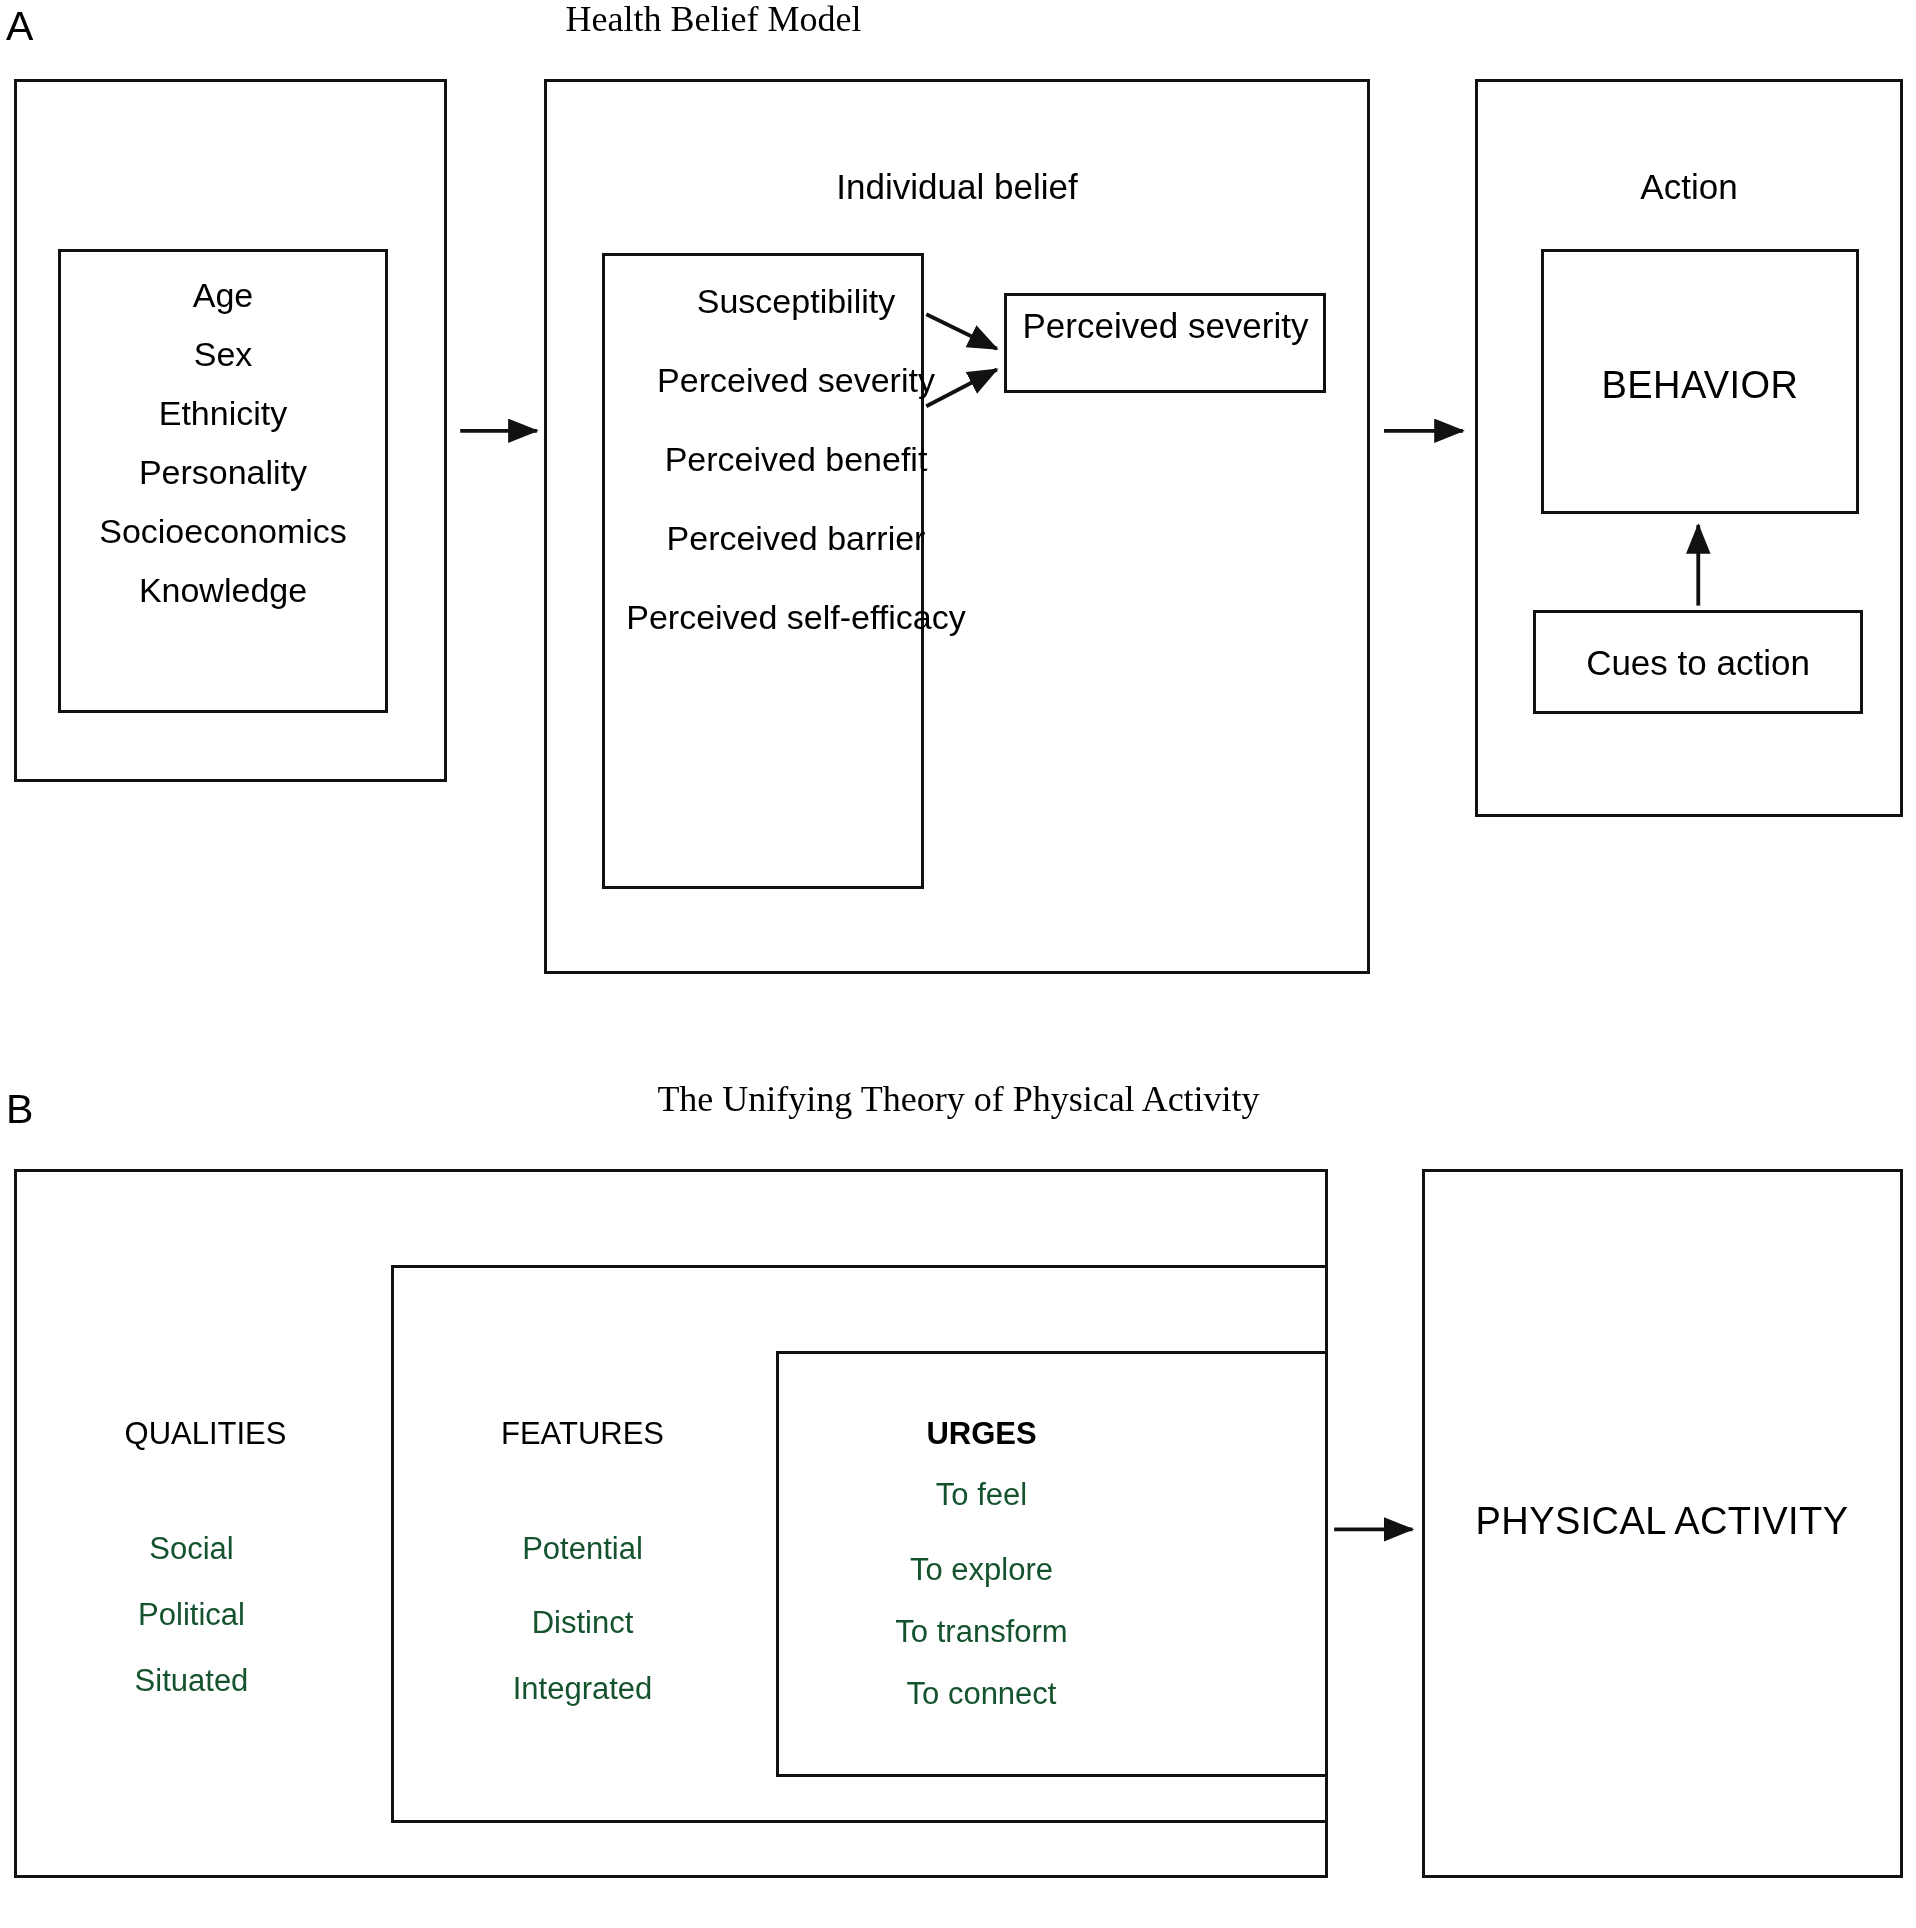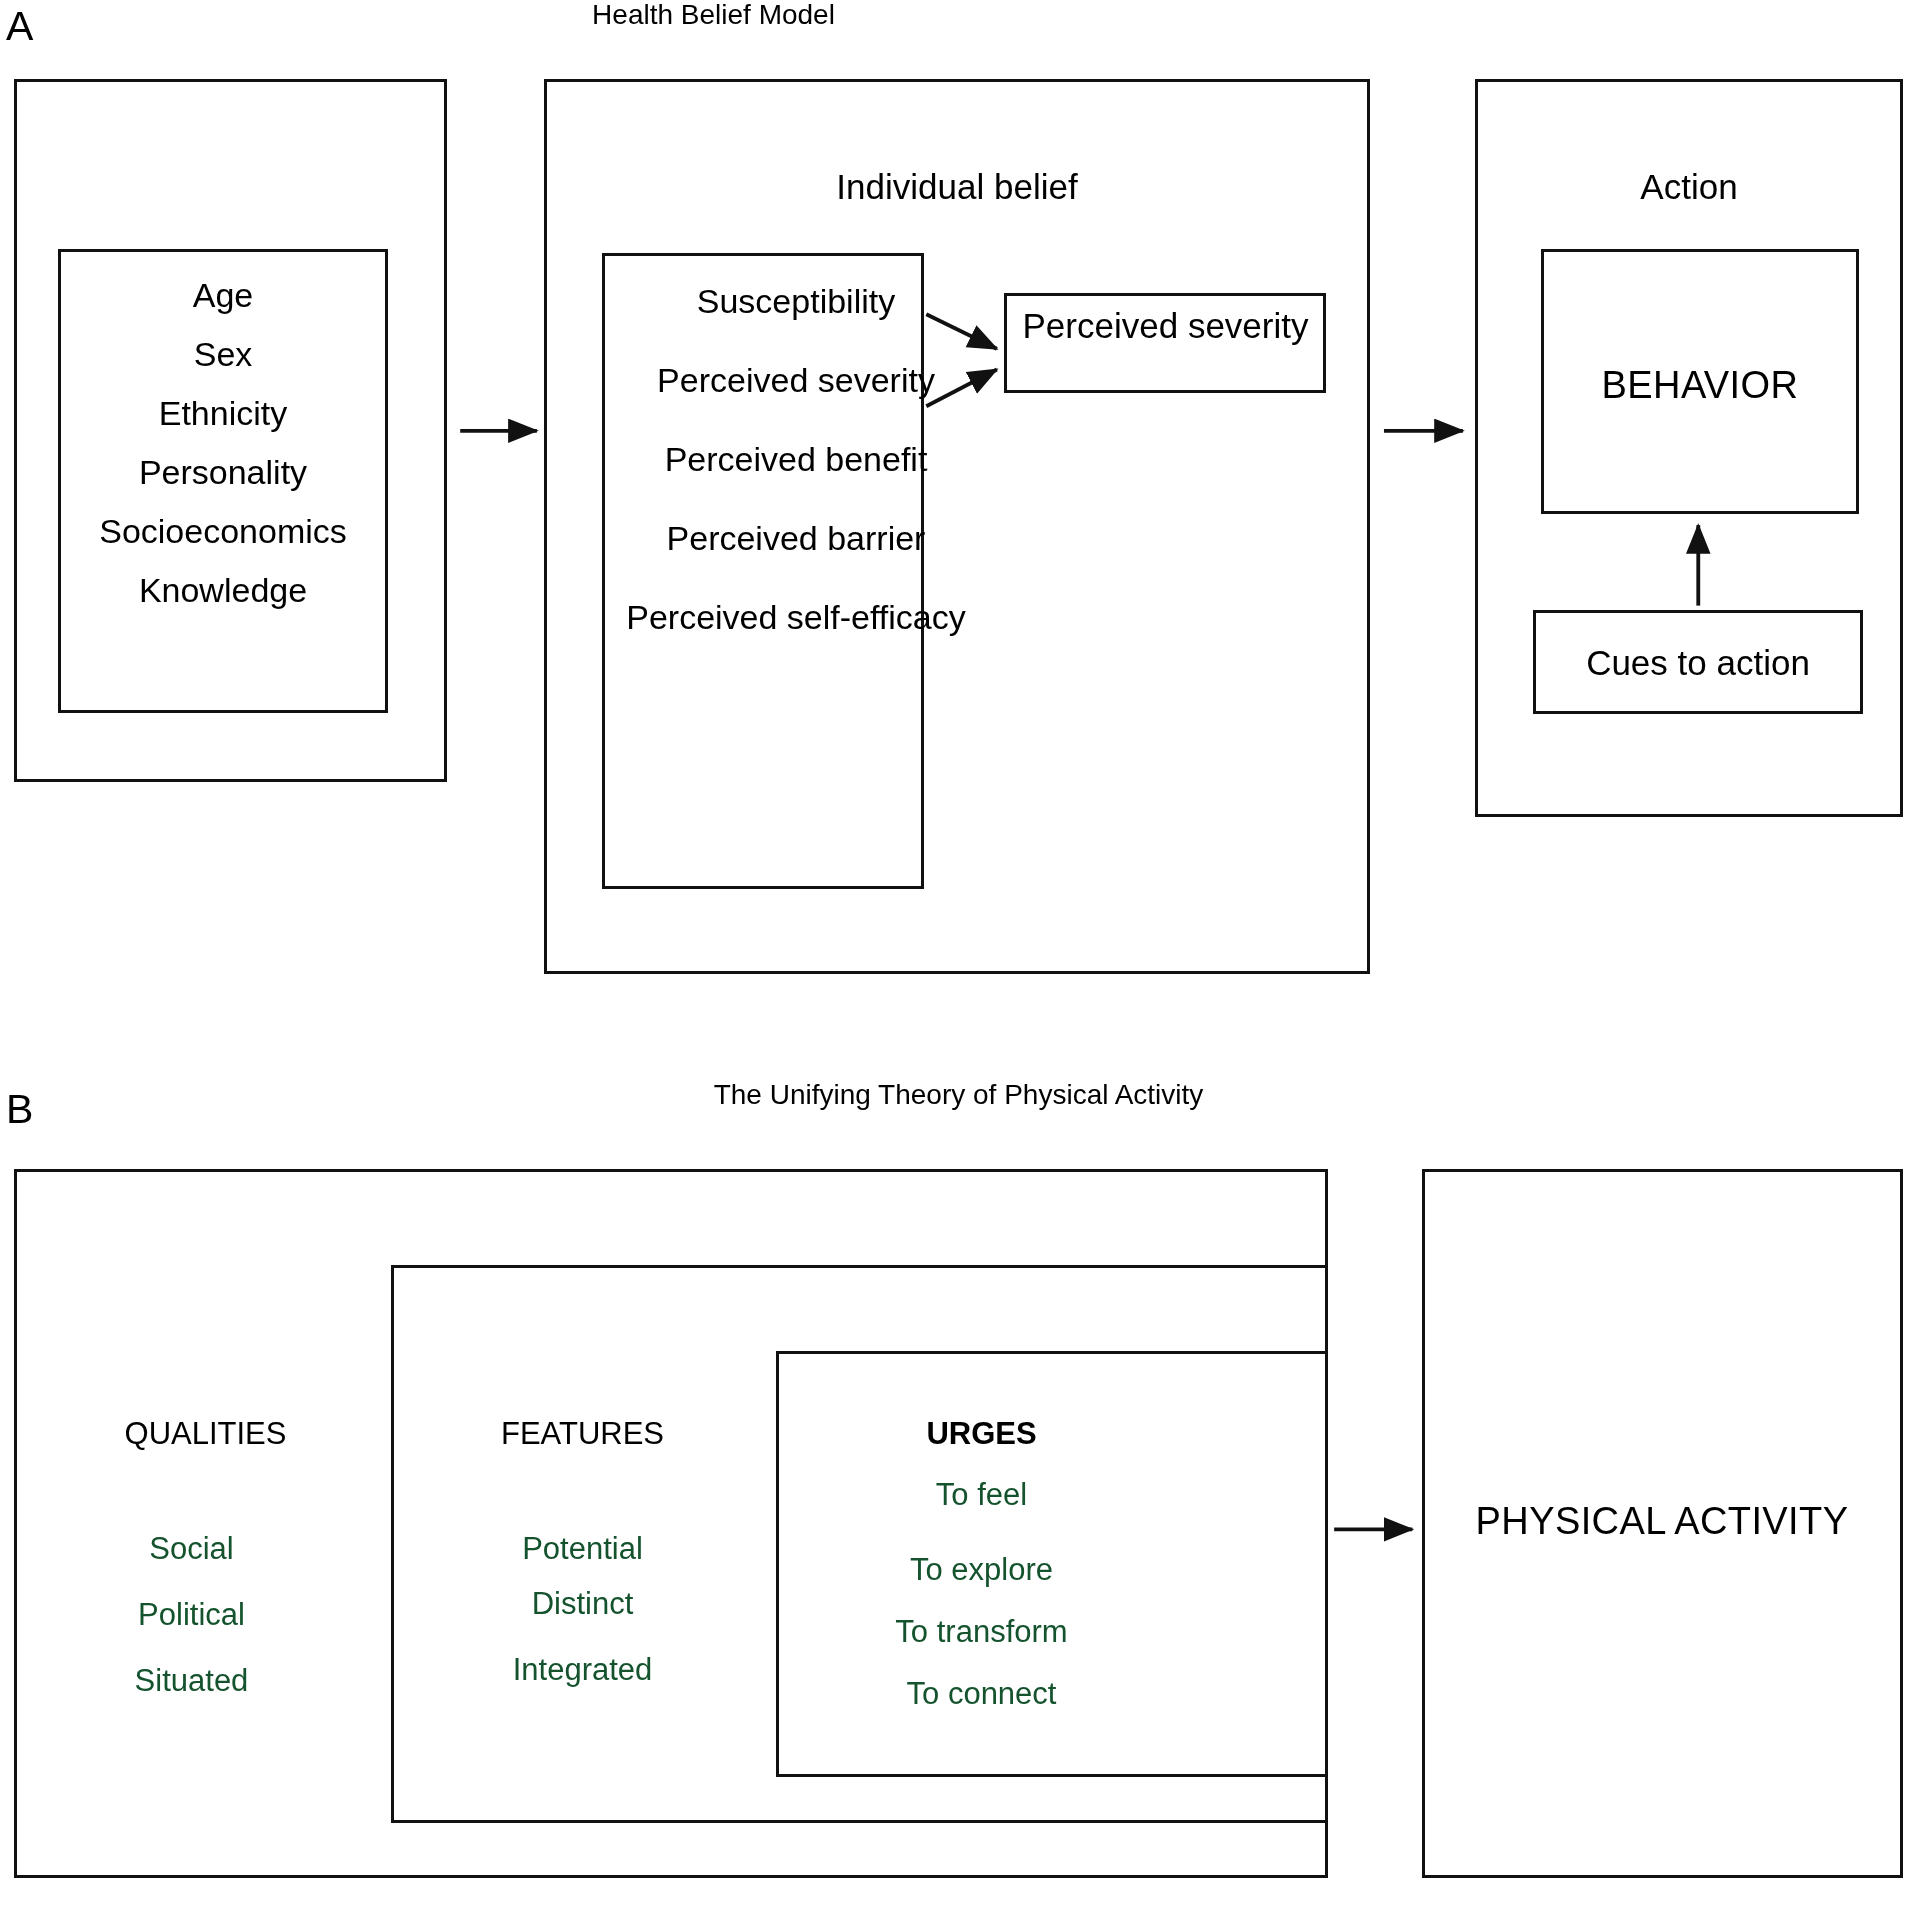--- a/index.html
+++ b/index.html
@@ -28,25 +28,26 @@
     background: transparent;
   }
   .panel-letter {
     position: absolute;
     font-size: 41px;
     line-height: 1;
     color: #000;
   }
   .panel-title {
     position: absolute;
-    font-size: 28px;
+    font-size: 36px;
     line-height: 1.1;
     text-align: center;
     color: #000;
     white-space: nowrap;
+    font-family: Liberation Serif, serif;
   }
   .heading {
     position: absolute;
     font-size: 35px;
     line-height: 1.15;
     text-align: center;
     white-space: nowrap;
     color: #000;
   }
   .list {
@@ -155,21 +156,21 @@
   <div class="small-list" style="left:38px; top:1530px; width:307px;">
     <span class="row">Social</span>
     <span class="row" style="margin-top:29px;">Political</span>
     <span class="row" style="margin-top:29px;">Situated</span>
   </div>
 
   <div class="box" style="left:391px; top:1265px; width:937px; height:558px;"></div>
   <div class="small-caps-head" style="left:429px; top:1415px; width:307px;">FEATURES</div>
   <div class="small-list" style="left:429px; top:1530px; width:307px;">
     <span class="row">Potential</span>
-    <span class="row" style="margin-top:18px;">Distinct</span>
+    <span class="row" style="margin-top:37px;">Distinct</span>
     <span class="row" style="margin-top:29px;">Integrated</span>
   </div>
 
   <div class="box" style="left:776px; top:1351px; width:552px; height:426px;"></div>
   <div class="small-caps-head bold" style="left:828px; top:1415px; width:307px;">URGES</div>
   <div class="small-list" style="left:828px; top:1476px; width:307px;">
     <span class="row">To feel</span>
     <span class="row" style="margin-top:38px;">To explore</span>
     <span class="row" style="margin-top:24.5px;">To transform</span>
     <span class="row" style="margin-top:24.5px;">To connect</span>

